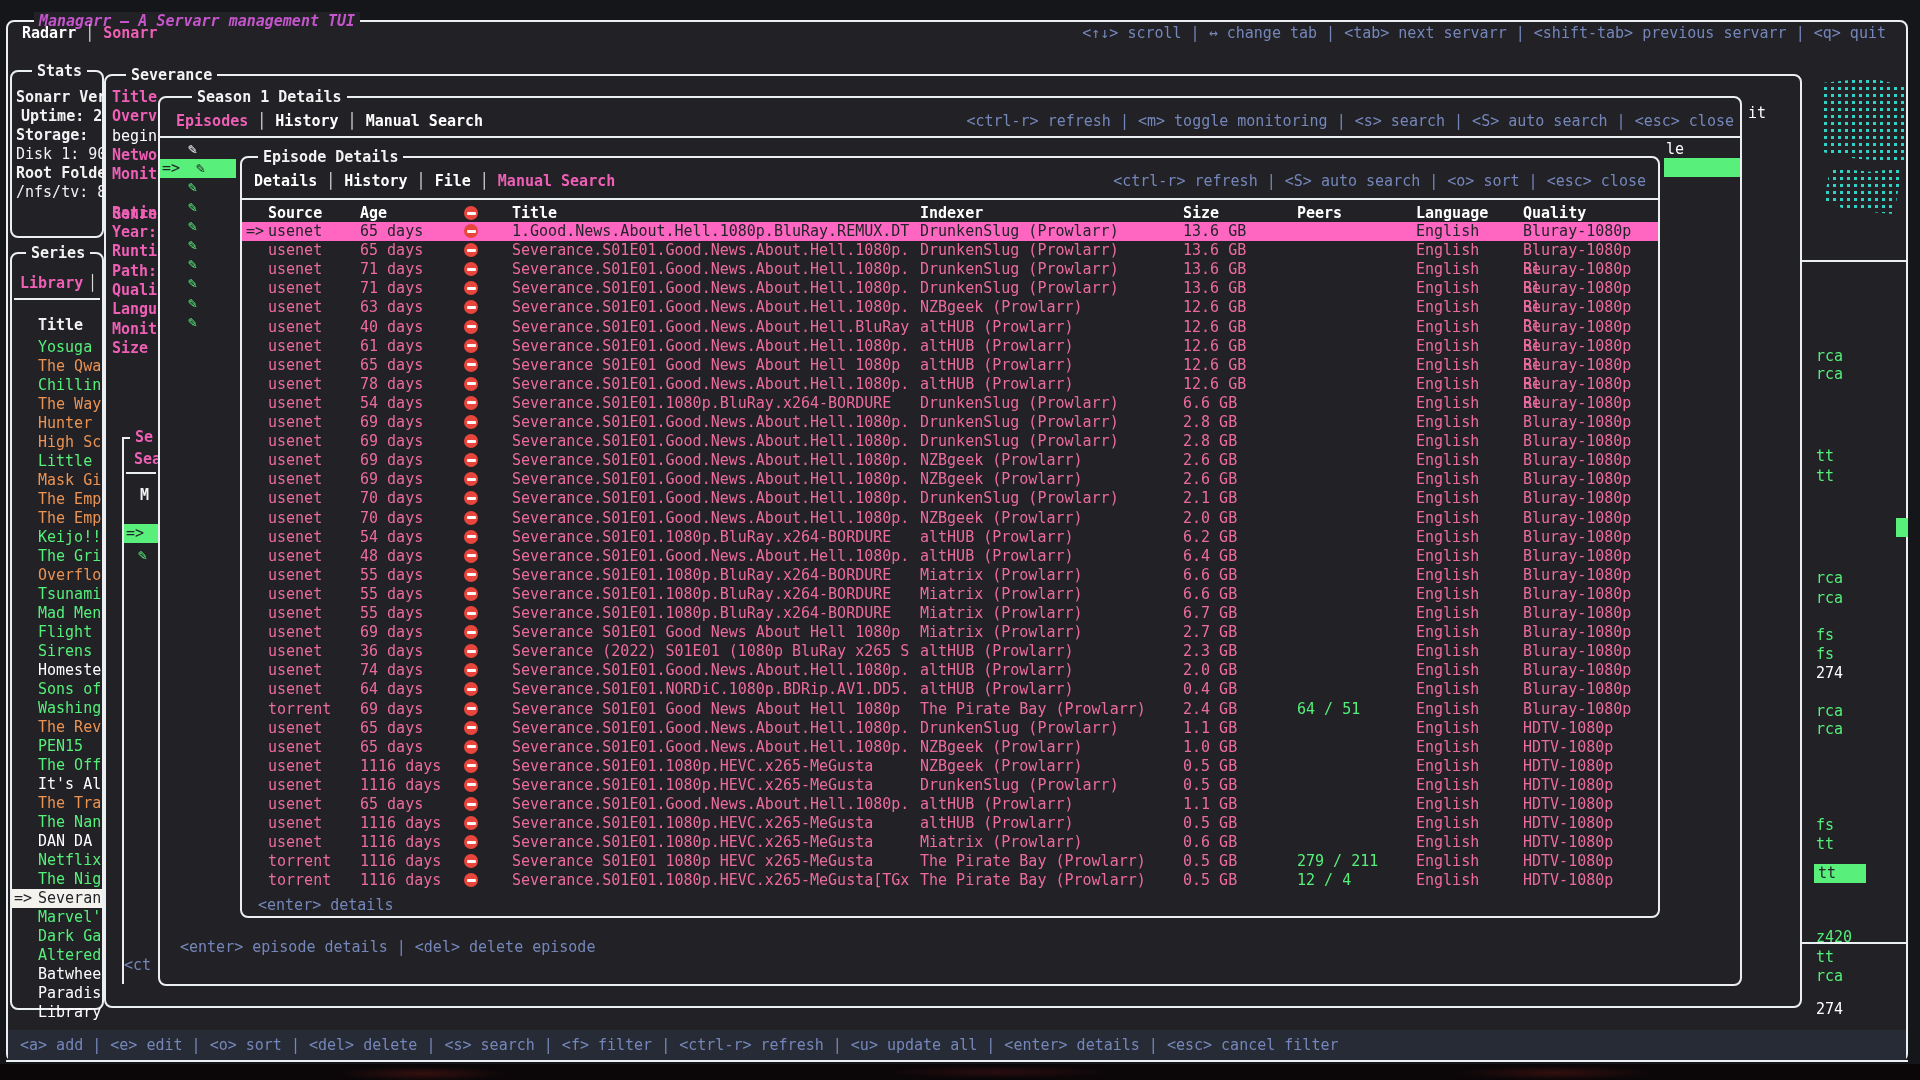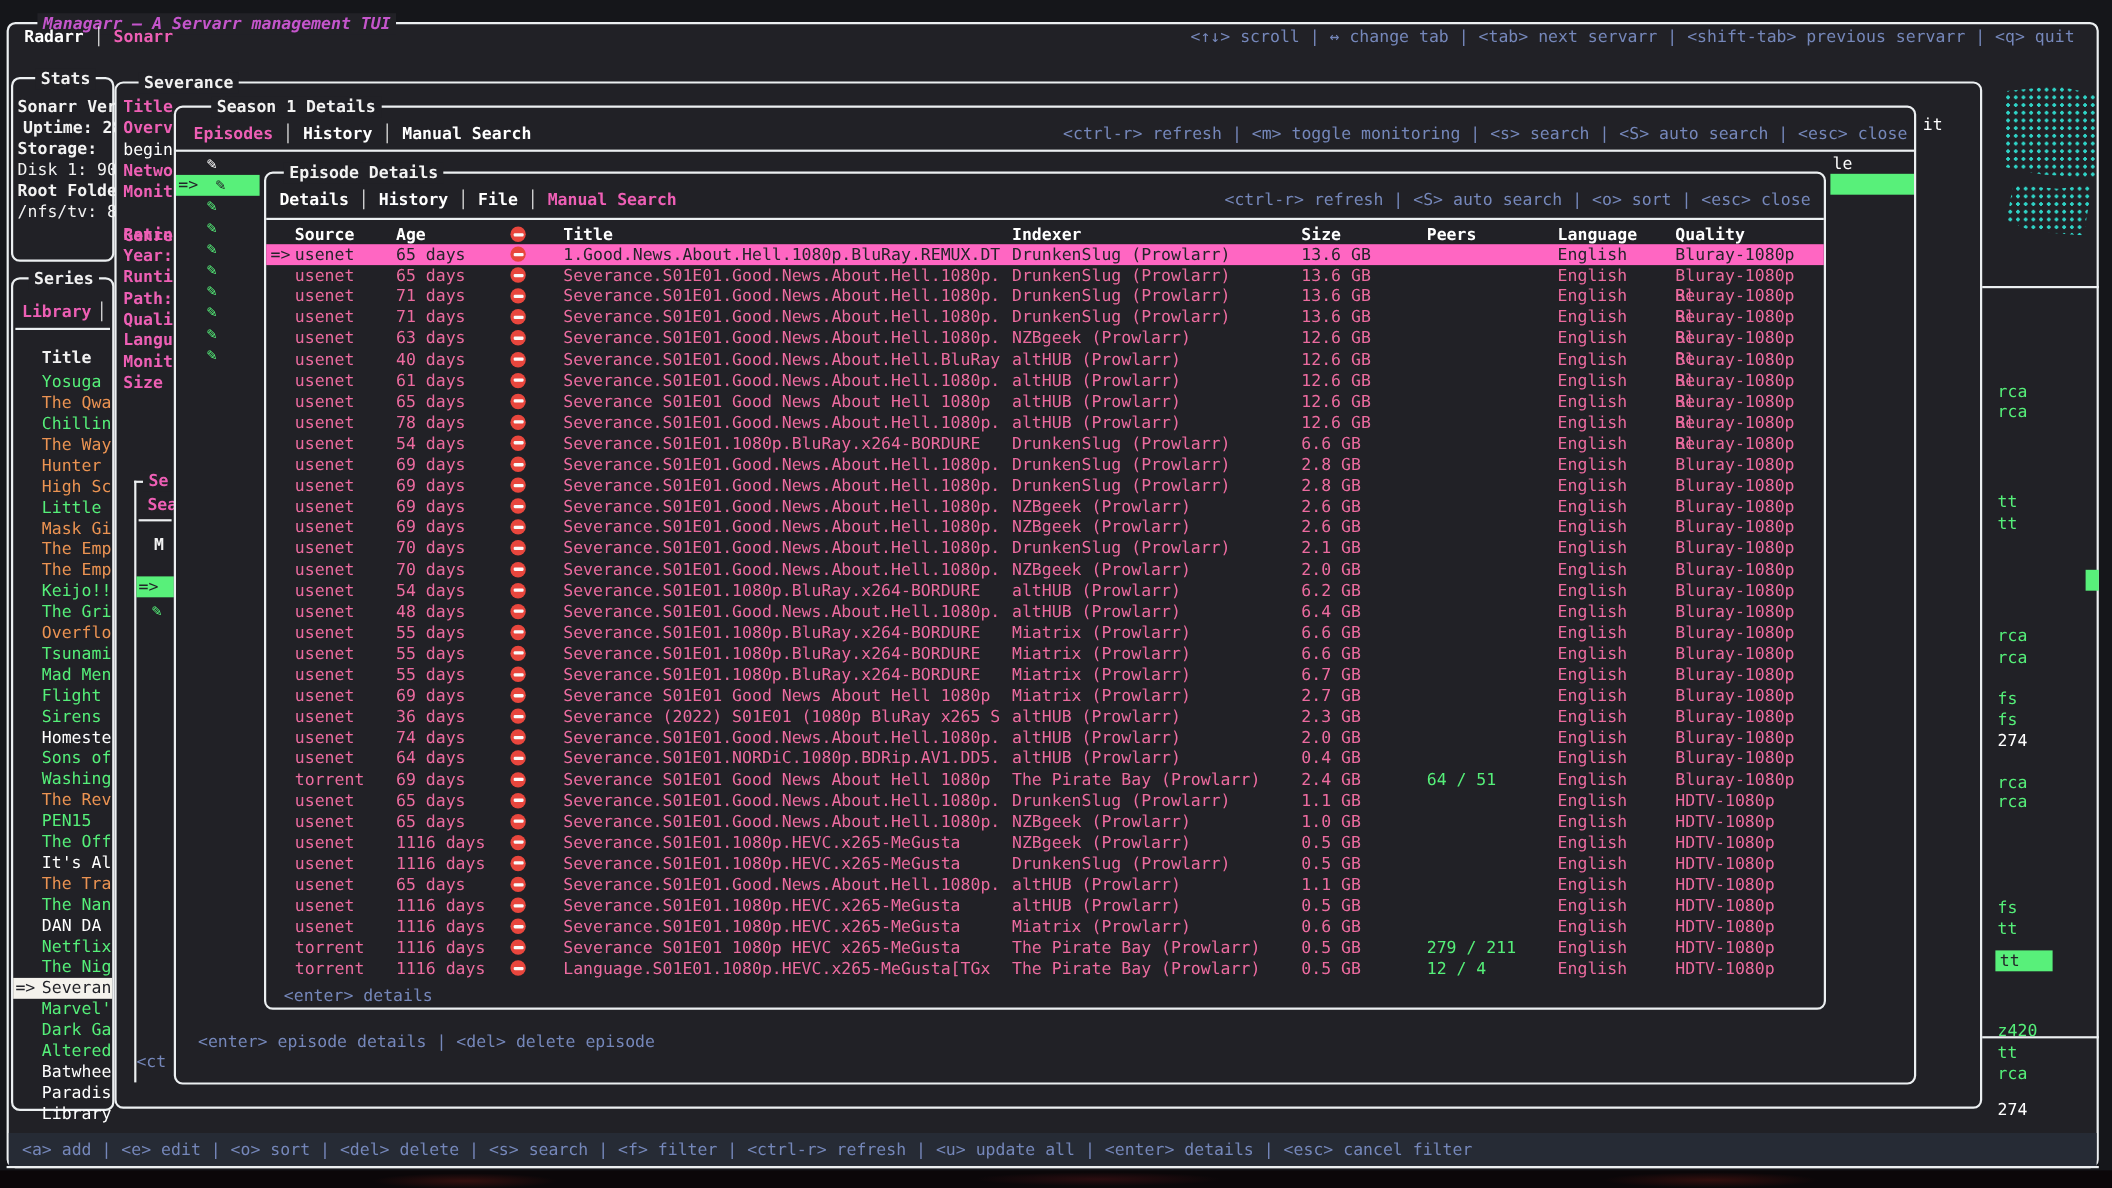--- a/index.html
+++ b/index.html
@@ -554,21 +554,21 @@
       <span class="c4 rowp">The Pirate Bay (Prowlarr)</span>
       <span class="c5 rowp">0.5 GB</span>
       <span class="c6 grn">279 / 211</span>
       <span class="c7 rowp">English</span>
       <span class="c8 rowp">HDTV-1080p</span>
     </div>
     <div class="row" style="top: 871.4px;">
       <span class="c1 rowp">torrent</span>
       <span class="c2 rowp">1116 days</span>
       <span class="noentry" style="left: 222px;"></span>
-      <span class="c3 rowp">Language.S01E01.1080p.HEVC.x265-MeGusta[TGx</span>
+      <span class="c3 rowp">Severance.S01E01.1080p.HEVC.x265-MeGusta[TGx</span>
       <span class="c4 rowp">The Pirate Bay (Prowlarr)</span>
       <span class="c5 rowp">0.5 GB</span>
       <span class="c6 grn">12 / 4</span>
       <span class="c7 rowp">English</span>
       <span class="c8 rowp">HDTV-1080p</span>
     </div>
   </div>
 <div class="t blu" style="left:258px;top:896px">&lt;enter&gt; details</div>
 
 <div style="position:absolute;left:8px;top:1030px;width:1898px;height:30px;background:#262b35"></div>

